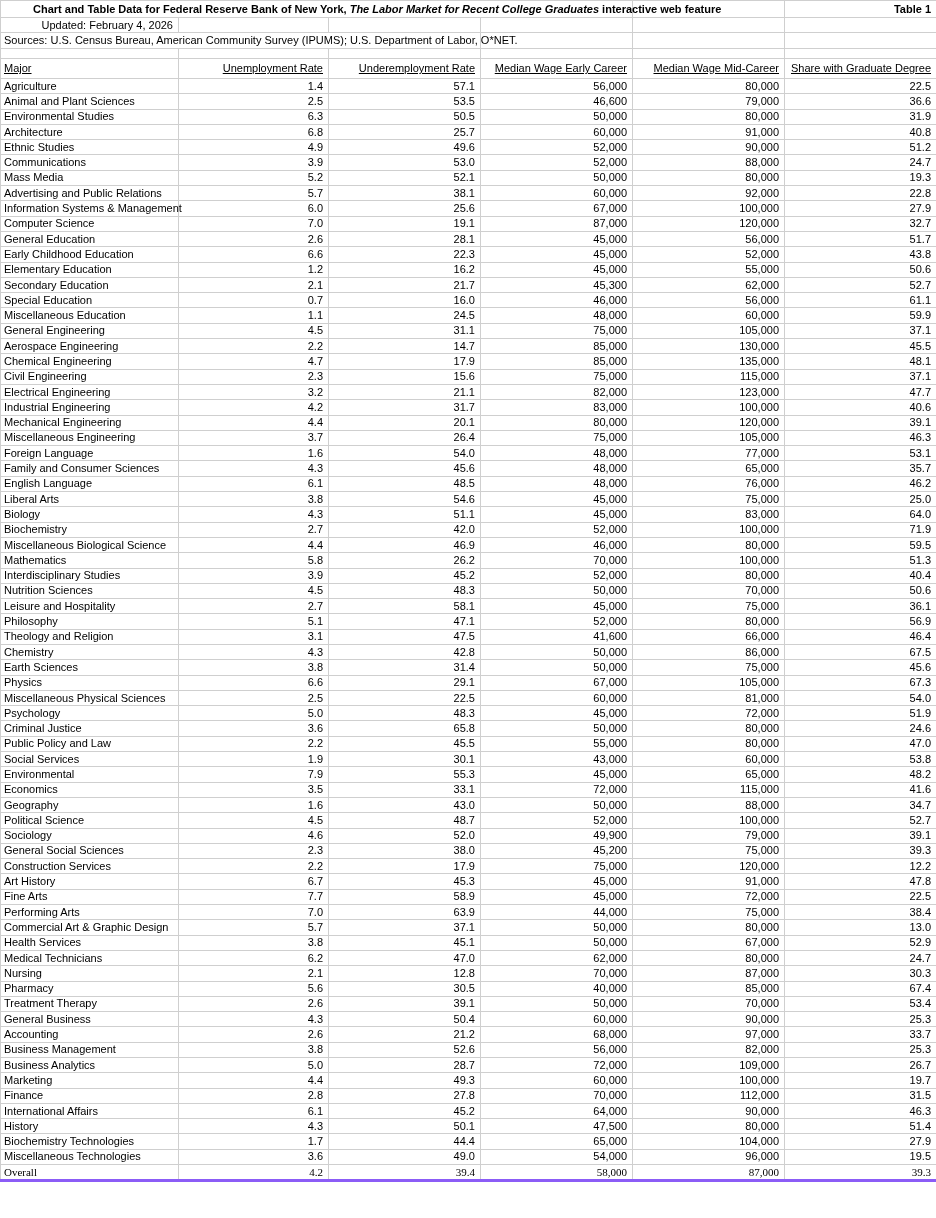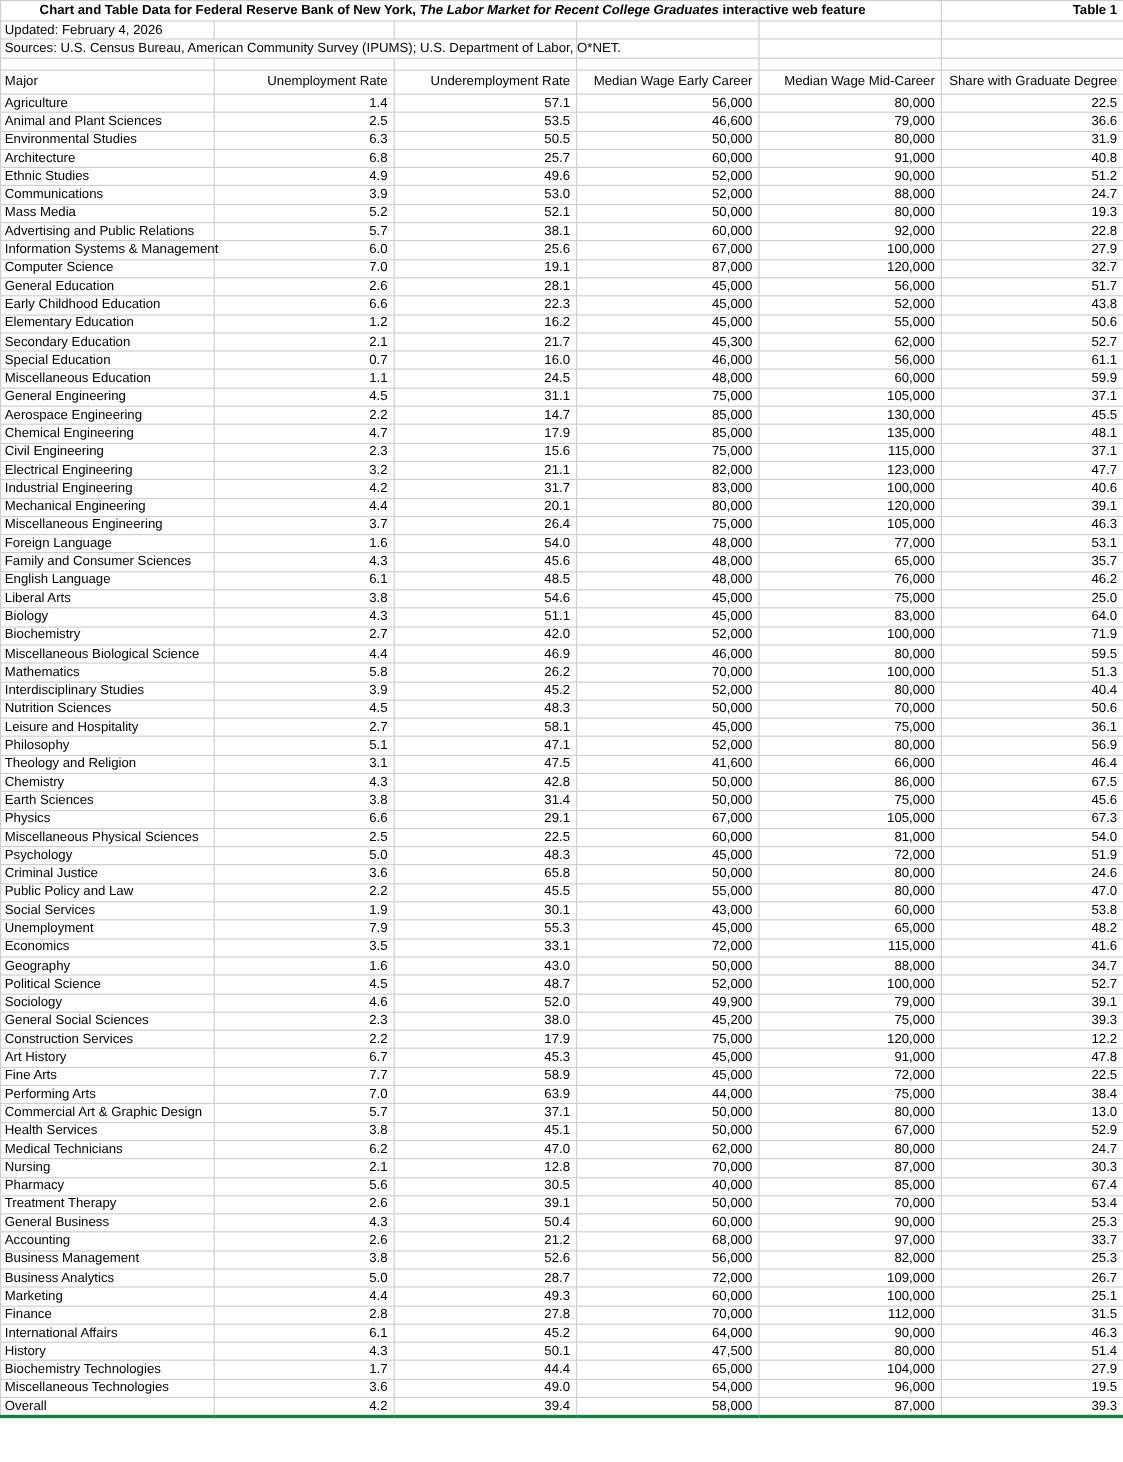--- a/index.html
+++ b/index.html
@@ -21,32 +21,32 @@
 
   td {
     border:1px solid #cfcfcf;
     padding:0 5px 0 3px;
     white-space:nowrap;
     overflow:visible;
     vertical-align:middle;
     line-height:13px;
   }
   tr.r-title td    { height:16px; }
-  tr.r-updated td  { height:14px; }
+  tr.r-updated td  { height:14px;text-align:right; }
   tr.r-sources td  { height:15px; }
   tr.r-blank td    { height:9px;  }
-  tr.r-header td   { height:19px; }
+  tr.r-header td   { height:19px;text-decoration:underline; }
   tbody.data td    { height:14.3px; }
 
   .title-cell { font-weight:bold;padding-left:32px; }
   .title-cell .it { font-style:italic; }
   .table-label { font-weight:bold; text-align:right; }
   .num { text-align:right; }
   .major { text-align:left; }
-  tbody.data tr:last-child td { border-bottom:3px solid #15803d; }
+  tbody.data tr:last-child td { border-bottom:3px solid #8b5cf6;font-family:Liberation Serif, serif; }
 </style>
 </head>
 <body>
 
 <table class="sheet">
   <colgroup>
     <col class="c-major">
       <col class="c-n1">
       <col class="c-n2">
       <col class="c-n3">
@@ -445,21 +445,21 @@
       </tr>
       <tr>
         <td class="major">Social Services</td>
         <td class="num">1.9</td>
         <td class="num">30.1</td>
         <td class="num">43,000</td>
         <td class="num">60,000</td>
         <td class="num">53.8</td>
       </tr>
       <tr>
-        <td class="major">Unemployment</td>
+        <td class="major">Environmental</td>
         <td class="num">7.9</td>
         <td class="num">55.3</td>
         <td class="num">45,000</td>
         <td class="num">65,000</td>
         <td class="num">48.2</td>
       </tr>
       <tr>
         <td class="major">Economics</td>
         <td class="num">3.5</td>
         <td class="num">33.1</td>
@@ -610,21 +610,21 @@
         <td class="num">72,000</td>
         <td class="num">109,000</td>
         <td class="num">26.7</td>
       </tr>
       <tr>
         <td class="major">Marketing</td>
         <td class="num">4.4</td>
         <td class="num">49.3</td>
         <td class="num">60,000</td>
         <td class="num">100,000</td>
-        <td class="num">25.1</td>
+        <td class="num">19.7</td>
       </tr>
       <tr>
         <td class="major">Finance</td>
         <td class="num">2.8</td>
         <td class="num">27.8</td>
         <td class="num">70,000</td>
         <td class="num">112,000</td>
         <td class="num">31.5</td>
       </tr>
       <tr>

